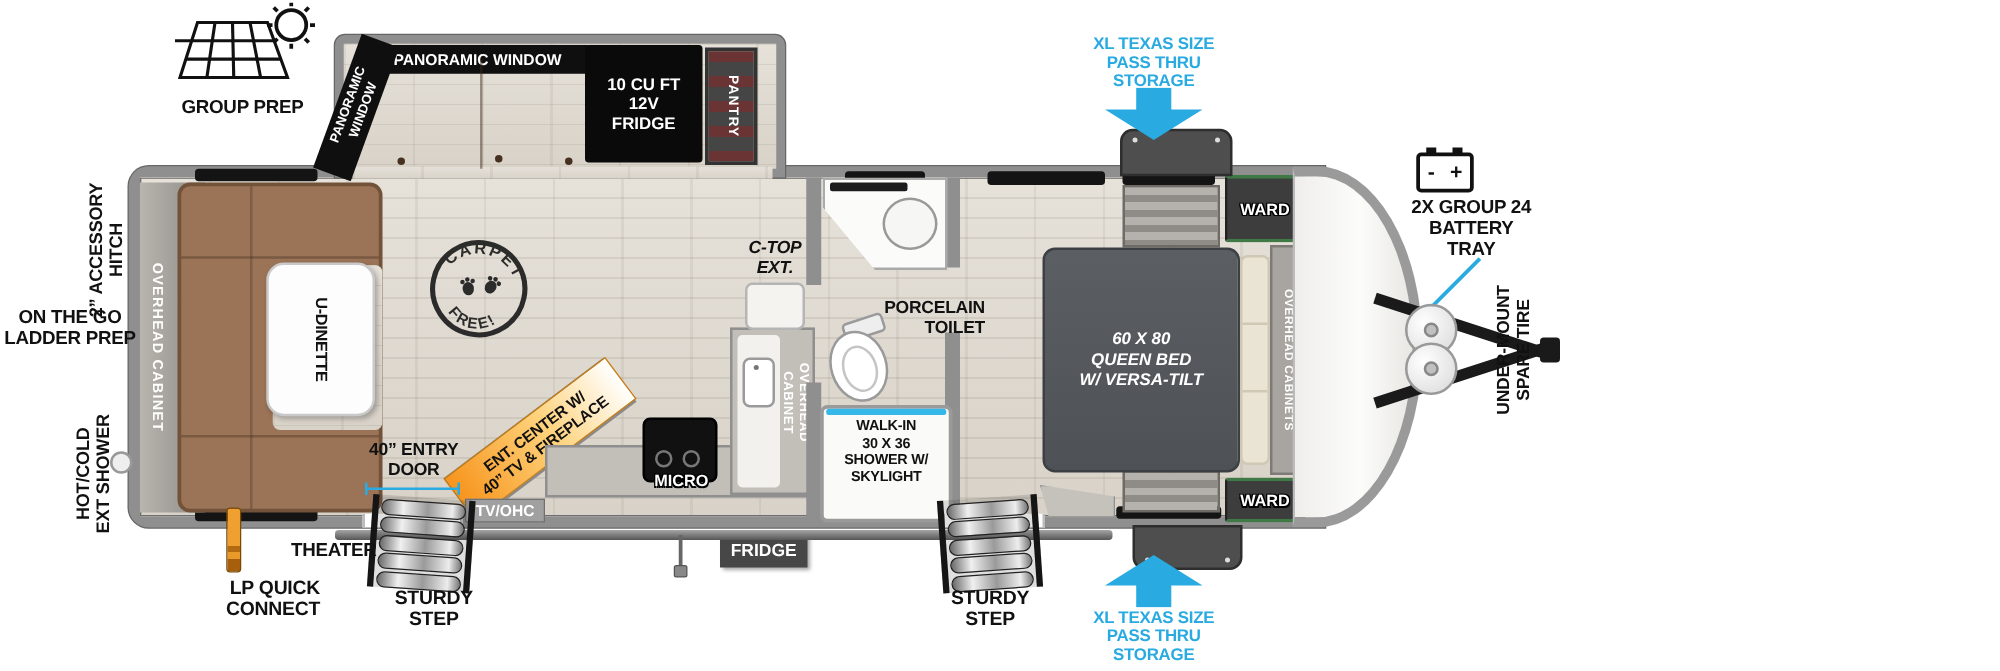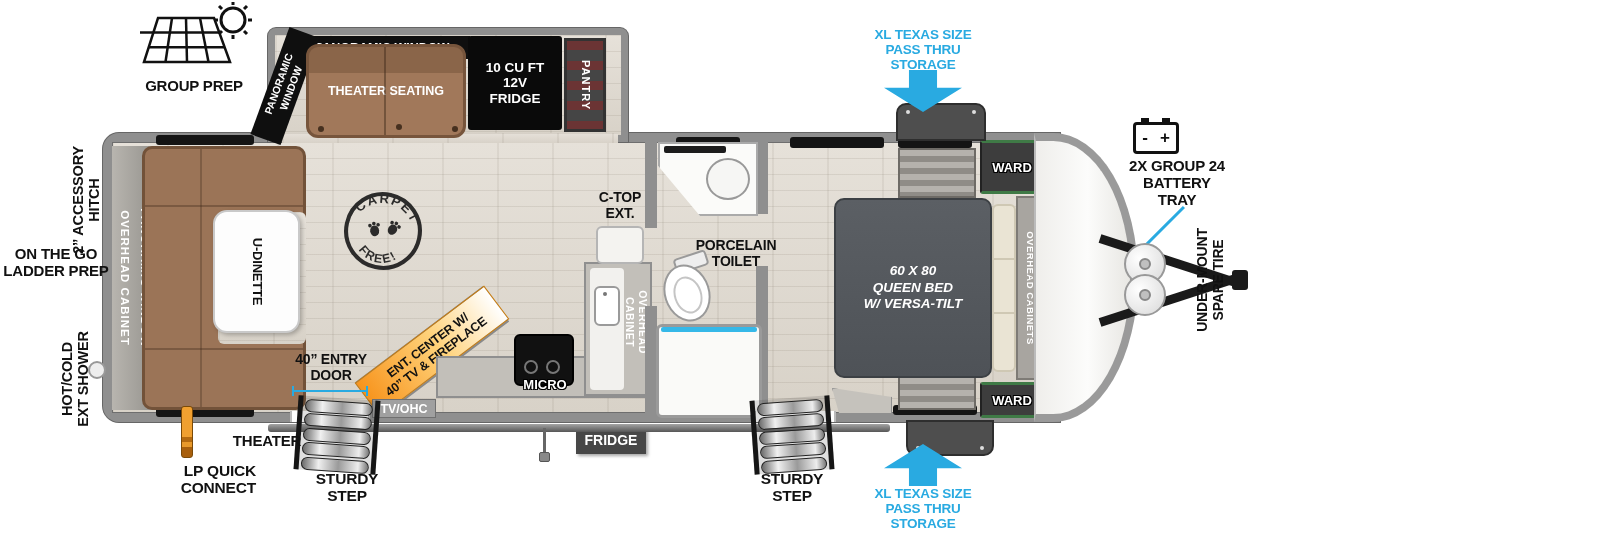--- a/index.html
+++ b/index.html
@@ -35,24 +35,20 @@
   <div class="abs floor" style="left:282px;top:133px;width:336px;height:10px;"></div>
 
   <div class="abs flex" style="left:294px;top:36px;width:176px;height:23px;background:#0f0f0f;">
     <span class="wlbl" style="font-size:12.5px;">PANORAMIC WINDOW</span>
   </div>
   <div class="abs flex" style="left:228px;top:70px;width:114px;height:32px;background:#0f0f0f;transform:rotate(-70deg);">
     <span class="wlbl" style="font-size:10.5px;line-height:1.2;">PANORAMIC
 WINDOW</span>
   </div>
 
-  <div class="abs flex" style="left:306px;top:44px;width:160px;height:94px;border:3px solid #77553c;border-radius:12px;
-              background:linear-gradient(180deg,#8a6549 0 26px,#a1785a 26px);">
-    <span class="wlbl" style="font-size:12.5px;">THEATER SEATING</span>
-  </div>
   <div class="abs" style="left:384px;top:47px;width:2px;height:88px;background:rgba(60,40,25,.45);"></div>
   <div class="abs" style="left:318px;top:126px;width:6px;height:6px;border-radius:50%;background:#46301f;"></div>
   <div class="abs" style="left:396px;top:124px;width:6px;height:6px;border-radius:50%;background:#46301f;"></div>
   <div class="abs" style="left:452px;top:126px;width:6px;height:6px;border-radius:50%;background:#46301f;"></div>
 
   <div class="abs flex" style="left:468px;top:36px;width:94px;height:94px;background:#0a0a0a;border-radius:3px;">
     <span class="wlbl" style="font-size:13.5px;line-height:1.15;">10 CU FT
 12V
 FRIDGE</span>
   </div>
@@ -114,21 +110,21 @@
 
   <div class="abs" style="left:436px;top:356px;width:218px;height:42px;background:#c2bfb9;border:2px solid #8f8f8f;"></div>
   <div class="abs" style="left:584px;top:262px;width:68px;height:134px;background:#c2bfb9;border:2px solid #8f8f8f;"></div>
   <div class="abs" style="left:590px;top:268px;width:34px;height:122px;background:#f2f1ee;border-radius:4px;"></div>
   <div class="abs" style="left:594px;top:286px;width:26px;height:40px;background:#fff;border:2px solid #9a9a9a;border-radius:6px;"></div>
   <div class="abs" style="left:603px;top:292px;width:4px;height:4px;border-radius:50%;background:#777;"></div>
   <div class="abs wlbl" style="left:576px;top:309px;width:120px;height:26px;font-size:10.5px;line-height:1.2;letter-spacing:.5px;transform:rotate(90deg);">OVERHEAD
 CABINET</div>
 
   <div class="abs" style="left:596px;top:226px;width:48px;height:38px;background:#f4f3f0;border:2px solid #b5b5b5;border-radius:6px;"></div>
-  <div class="abs lbl" style="left:584px;top:190px;width:72px;font-size:14px;">C-TOP
+  <div class="abs lbl" style="left:584px;top:190px;width:72px;font-size:14px;font-style:italic;">C-TOP
 EXT.</div>
 
   <div class="abs" style="left:514px;top:334px;width:60px;height:52px;background:#111;border:2px solid #000;border-radius:6px;"></div>
   <div class="abs" style="left:524px;top:360px;width:14px;height:14px;border:2px solid #777;border-radius:50%;"></div>
   <div class="abs" style="left:546px;top:360px;width:14px;height:14px;border:2px solid #777;border-radius:50%;"></div>
   <div class="abs wlbl outline" style="left:510px;top:377px;width:70px;font-size:13px;">MICRO</div>
 
   <div class="abs flex" style="left:372px;top:399px;width:64px;height:19px;background:#a0a0a0;border:1px solid #707070;">
     <span class="wlbl" style="font-size:12.5px;">TV/OHC</span>
   </div>
@@ -140,28 +136,32 @@
   <div class="abs wall" style="left:645px;top:142px;width:12px;height:86px;"></div>
   <div class="abs wall" style="left:645px;top:306px;width:12px;height:112px;"></div>
   <div class="abs wall" style="left:756px;top:142px;width:12px;height:72px;"></div>
   <div class="abs wall" style="left:756px;top:266px;width:12px;height:152px;"></div>
 
   <div class="abs" style="left:658px;top:142px;width:100px;height:74px;background:#fbfbf9;border:2px solid #aaa;
               clip-path:polygon(0 0,100% 0,100% 100%,42% 100%,0 32%);"></div>
   <div class="abs" style="left:664px;top:146px;width:62px;height:7px;background:#1c1c1c;border-radius:2px;"></div>
   <div class="abs" style="left:706px;top:158px;width:44px;height:42px;background:#f6f6f4;border:2px solid #999;border-radius:50%;"></div>
 
-  <div class="abs lbl" style="left:684px;top:238px;width:104px;font-size:14px;">PORCELAIN
+  <div class="abs lbl" style="left:684px;top:238px;width:104px;font-size:14px;text-align:right;">PORCELAIN
 TOILET</div>
   <div class="abs" style="left:674px;top:254px;width:34px;height:16px;background:#eee;border:2px solid #9a9a9a;border-radius:4px;transform:rotate(-18deg);"></div>
   <div class="abs" style="left:664px;top:264px;width:46px;height:58px;background:#fff;border:2px solid #9a9a9a;border-radius:50%;transform:rotate(-18deg);"></div>
   <div class="abs" style="left:674px;top:276px;width:28px;height:38px;border:2px solid #c5c5c5;border-radius:50%;transform:rotate(-18deg);"></div>
 
   <div class="abs" style="left:656px;top:324px;width:106px;height:94px;background:#fafaf8;border:3px solid #9a9a9a;border-radius:6px;"></div>
   <div class="abs" style="left:661px;top:327px;width:96px;height:5px;background:#35b8e8;border-radius:2px;"></div>
+  <div class="abs lbl" style="left:658px;top:335px;width:102px;font-size:11.5px;line-height:1.18;">WALK-IN
+30 X 36
+SHOWER W/
+SKYLIGHT</div>
 
   <div class="abs" style="left:832px;top:388px;width:60px;height:26px;background:#c5c2bc;border:1px solid #8f8f8f;
               clip-path:polygon(0 0,100% 35%,100% 100%,12% 100%);"></div>
 
   <div class="abs" style="left:898px;top:148px;width:78px;height:50px;border:2px solid #6e6b66;
               background:repeating-linear-gradient(180deg,#b5b2ad 0 6px,#8f8c87 6px 12px);"></div>
   <div class="abs" style="left:898px;top:376px;width:78px;height:34px;border:2px solid #6e6b66;
               background:repeating-linear-gradient(180deg,#b5b2ad 0 6px,#8f8c87 6px 12px);"></div>
 
   <div class="abs flex" style="left:834px;top:198px;width:158px;height:180px;border-radius:10px;border:2px solid #3c4044;

